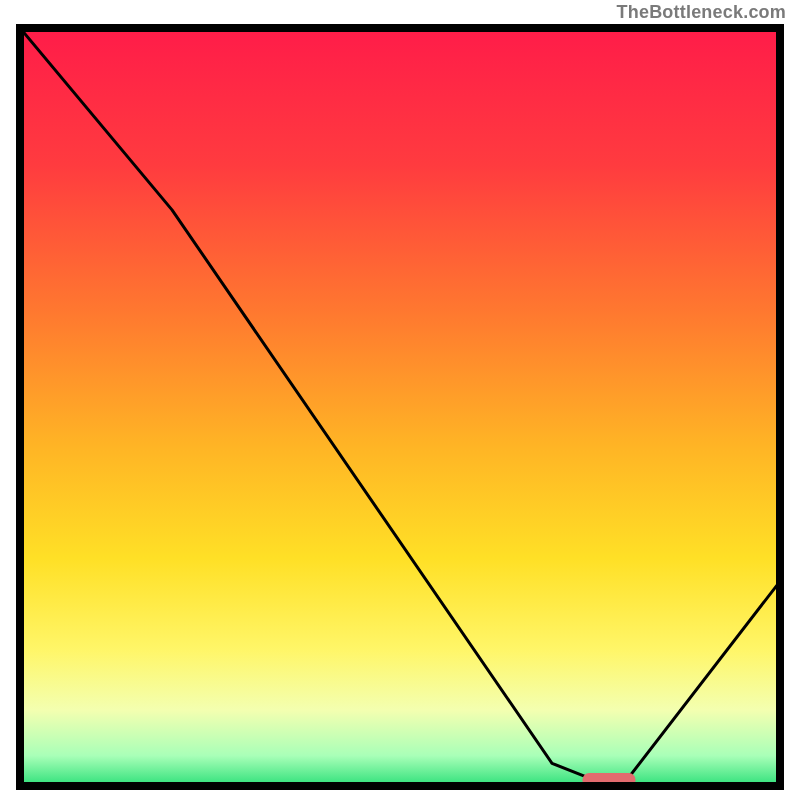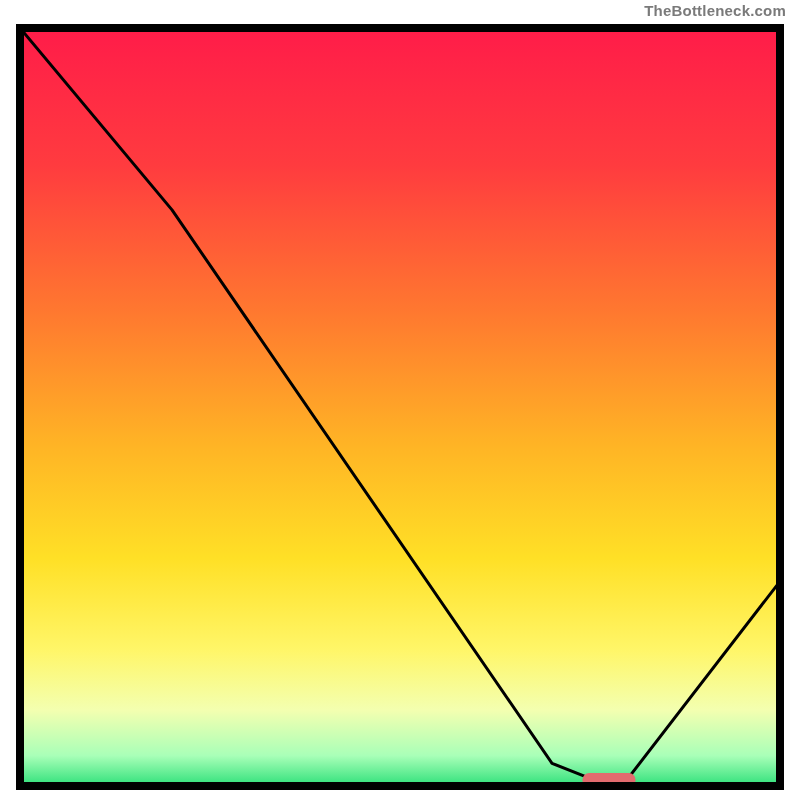--- a/index.html
+++ b/index.html
@@ -15,21 +15,21 @@
     left: 0;
     top: 0;
     width: 800px;
     height: 800px;
   }
   .watermark {
     position: absolute;
     top: 2px;
     right: 14px;
     font-family: Arial, Helvetica, sans-serif;
-    font-size: 15px;
+    font-size: 18px;
     font-weight: 600;
     color: #7a7a7a;
     letter-spacing: 0.2px;
   }
   svg {
     display: block;
   }
 </style>
 </head>
 <body>

